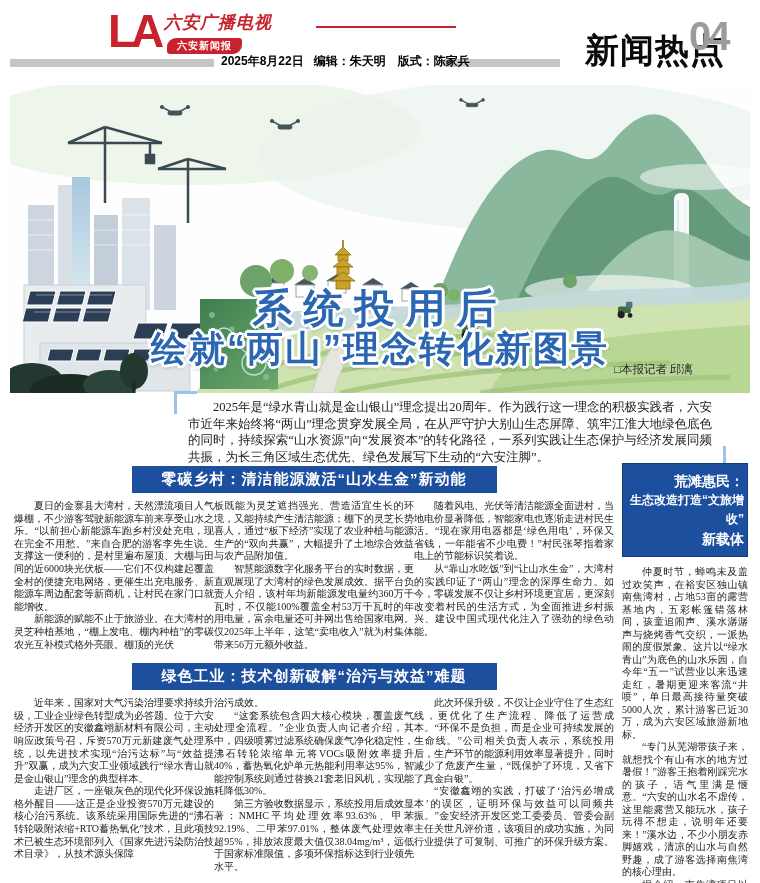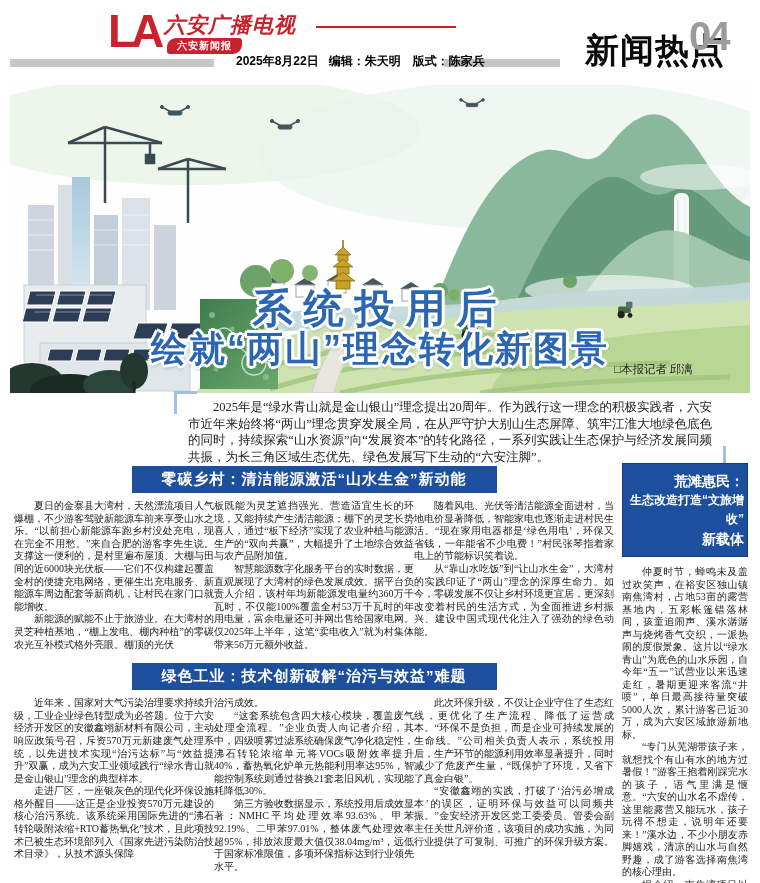--- a/index.html
+++ b/index.html
@@ -3,28 +3,28 @@
 <meta charset="utf-8">
 <style>
   html,body{margin:0;padding:0;background:#e8e8e8;}
   #page{position:relative;width:760px;height:883px;margin:0 auto;background:#fff;overflow:hidden;
         font-family:"Liberation Serif","DejaVu Serif",serif;color:#1a1a1a;}
   .abs{position:absolute;}
 
   
   .logo-mono{left:108px;top:8px;font-family:"Liberation Sans","DejaVu Sans",sans-serif;
              font-size:46px;font-weight:700;color:#c8232c;letter-spacing:-5px;line-height:1;}
-  .logo-title{left:164px;top:11px;font-size:21px;font-weight:bold;font-style:italic;color:#c8232c;letter-spacing:1px;}
+  .logo-title{left:164px;top:11px;font-size:17px;font-weight:bold;font-style:italic;color:#c8232c;letter-spacing:1px;}
   .logo-badge{left:167px;top:38px;background:#c8232c;color:#fff;font-size:10px;font-weight:bold;
               padding:1px 10px;border-radius:9px 3px 9px 3px;letter-spacing:1px;}
   .red-line{left:316px;top:26px;width:140px;height:2px;background:#c8232c;}
   .gray-bar{height:8px;background:#c6c6c6;top:59px;}
   .bar-left{left:10px;width:204px;}
   .bar-right{left:444px;width:116px;}
-  .dateline{left:236px;top:53px;font-family:"Liberation Sans","DejaVu Sans",sans-serif;
+  .dateline{left:221px;top:53px;font-family:"Liberation Sans","DejaVu Sans",sans-serif;
             font-size:12px;font-weight:bold;color:#000;white-space:nowrap;}
   .dateline span{margin-right:10px;}
   .section-name{left:585px;top:33px;font-family:"Liberation Sans","DejaVu Sans",sans-serif;
                 font-size:34px;font-weight:900;color:#0a0a0a;letter-spacing:1px;line-height:1;}
   .page-number{left:689px;top:16px;font-family:"Liberation Sans","DejaVu Sans",sans-serif;
                font-size:40px;font-weight:900;color:#9b9b9b;letter-spacing:-3px;line-height:1;}
 
   
   .hero{left:10px;top:85px;width:740px;height:308px;}
   .hero svg{display:block;width:740px;height:308px;}

